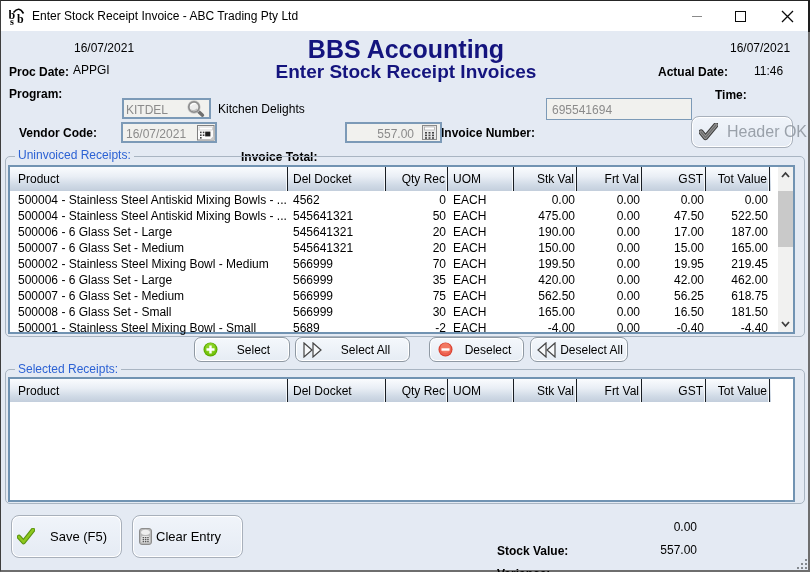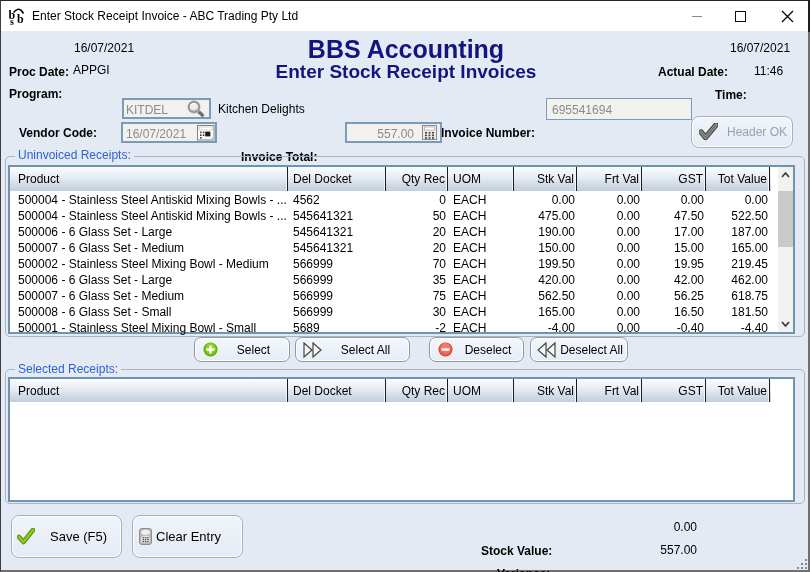--- a/index.html
+++ b/index.html
@@ -130,21 +130,21 @@
         <rect x="10" y="7" width="2" height="1.6"></rect>
       <rect x="3" y="9.6" width="2" height="1.6"></rect>
         <rect x="6.5" y="9.6" width="2" height="1.6"></rect>
         <rect x="10" y="9.6" width="2" height="1.6"></rect>
       <rect x="3" y="12.2" width="2" height="1.6"></rect>
         <rect x="6.5" y="12.2" width="2" height="1.6"></rect>
         <rect x="10" y="12.2" width="2" height="1.6"></rect>
     </g>
   </svg>
 
-  <div class="bigbtn" style="left:690px; top:115px; width:102px; height:32px; color:#9aa1aa; white-space:nowrap; font-size:12px;">
+  <div class="bigbtn" style="left:690px; top:115px; width:102px; height:32px; color:#9aa1aa; white-space:nowrap; font-size:16px;">
     <svg style="margin-left:7px; flex:none;" width="19" height="18" viewBox="0 0 19 18">
       <path d="M2 9 L6.5 14.5 L17 2" fill="none" stroke="#3f3f3f" stroke-width="5.4" stroke-linecap="round" stroke-linejoin="round"></path>
       <path d="M2 9 L6.5 14.5 L17 2" fill="none" stroke="#9a9a9a" stroke-width="3.2" stroke-linecap="round" stroke-linejoin="round"></path>
       <path d="M2 9 L6.5 14.5 L17 2" fill="none" stroke="#6e6e6e" stroke-width="1.2" stroke-linecap="round" stroke-linejoin="round"></path>
     </svg>
     <span style="margin-left:9px;">Header OK</span>
   </div>
 
   <div class="gb" style="left:4px; top:155px; width:800px; height:181px;"></div>
   <div class="gb-label" style="left:14px; top:147px;">Uninvoiced Receipts:</div>
@@ -330,21 +330,21 @@
         <rect x="3.6" y="11" width="1.5" height="1.3"></rect>
           <rect x="5.9" y="11" width="1.5" height="1.3"></rect>
           <rect x="8.2" y="11" width="1.5" height="1.3"></rect>
         <rect x="3.6" y="13" width="1.5" height="1.3"></rect>
           <rect x="5.9" y="13" width="1.5" height="1.3"></rect>
           <rect x="8.2" y="13" width="1.5" height="1.3"></rect>
       </g>
     </svg>
     <span style="margin-left:4px;">Clear Entry</span>
   </div>
-  <div class="lbl" style="left:480px; top:519px;">Stock Value:</div>
+  <div class="lbl" style="left:496px; top:519px;">Stock Value:</div>
   <div class="val" style="left:596px; top:519px; width:100px; text-align:right;">0.00</div>
   <div class="lbl" style="left:496px; top:542px;">Variance:</div>
   <div class="val" style="left:596px; top:542px; width:100px; text-align:right;">557.00</div>
 
   <svg style="position:absolute; left:796px; top:558px;" width="12" height="12" viewBox="0 0 12 12">
     <g fill="#84898f">
       <rect x="8" y="0" width="2" height="2"></rect>
       <rect x="4" y="4" width="2" height="2"></rect>
         <rect x="8" y="4" width="2" height="2"></rect>
       <rect x="0" y="8" width="2" height="2"></rect>

